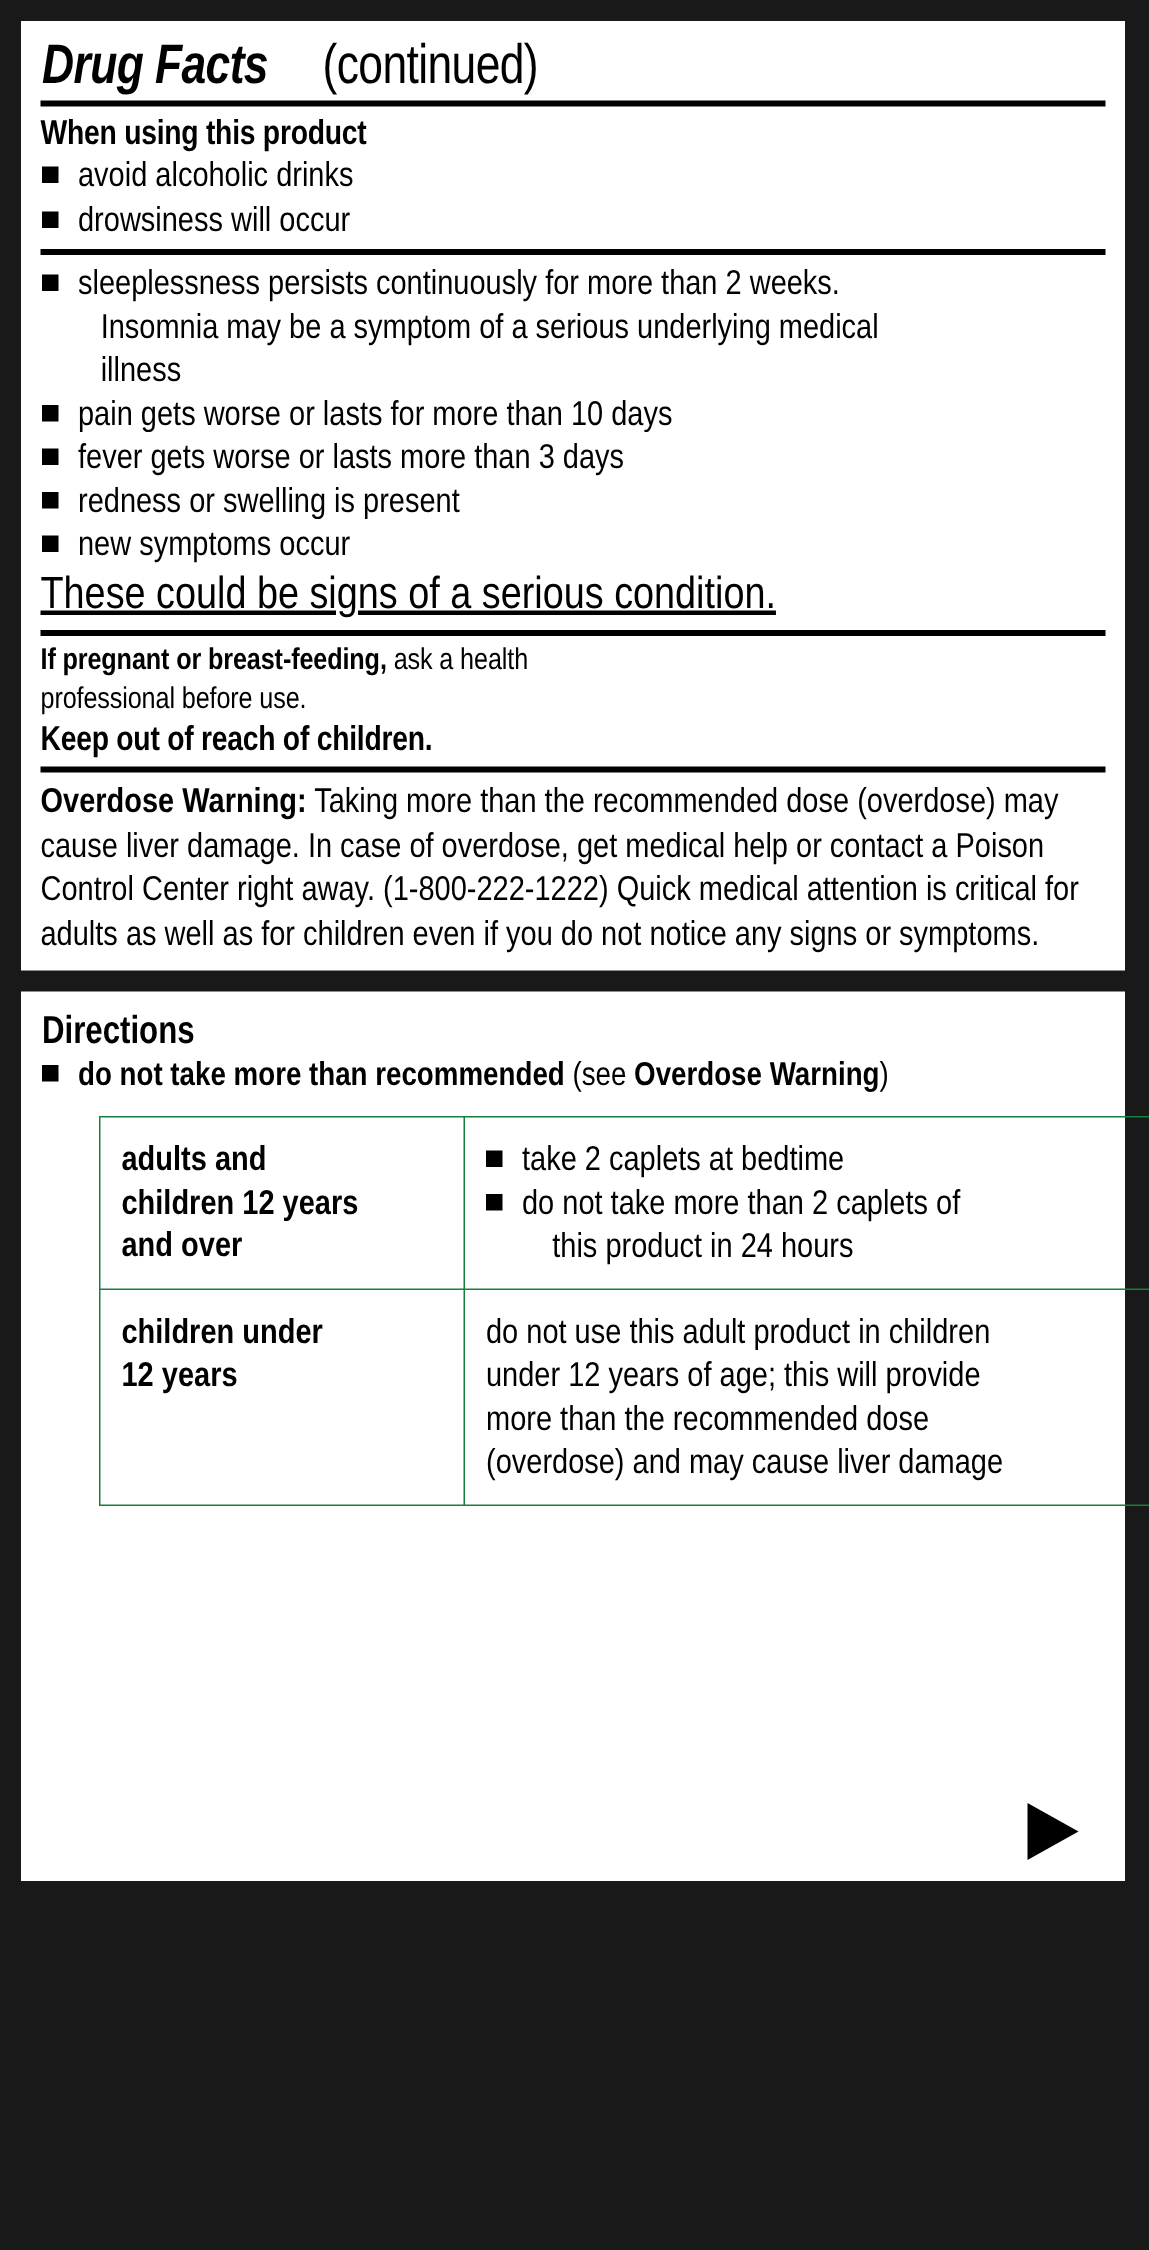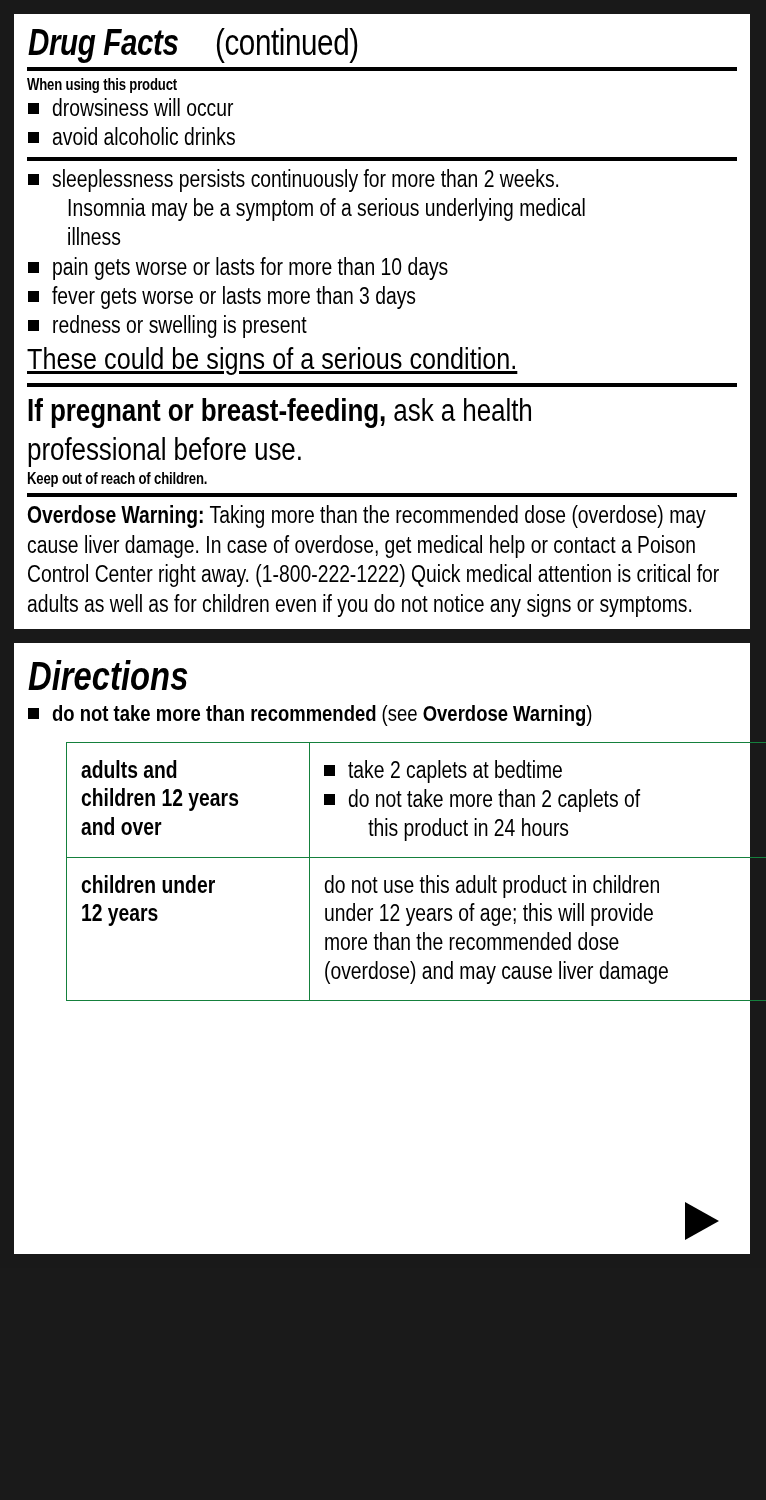--- a/index.html
+++ b/index.html
@@ -73,34 +73,34 @@
     margin: 3px 0 4px 0;
   }
   .rule-mid {
     height: 4px;
     background: #000;
     margin: 5px 0 4px 0;
   }
 
   .sec-head {
     font-weight: bold;
-    font-size: 16px;
+    font-size: 23px;
     line-height: 1.20;
     letter-spacing: -0.2px;
     white-space: nowrap;
   }
   .sec-head > span {
     display: inline-block;
     transform: scaleX(0.82);
     transform-origin: left center;
   }
 
   
   .body-line {
-    font-size: 31px;
+    font-size: 20px;
     line-height: 1.265;
     letter-spacing: -0.1px;
   }
   .squeeze {
     display: block;
     transform: scaleX(0.84);
     transform-origin: left top;
     width: 119.05%;
   }
 
@@ -140,24 +140,23 @@
   .b { font-weight: bold; }
 
   
   .od-block {
     font-size: 23px;
     line-height: 1.28;
   }
 
   
   .dir-title {
-    font-size: 41px;
+    font-size: 26px;
     line-height: 1.05;
     font-weight: bold;
-    font-style: italic;
     margin: 4px 0 2px 1px;
     white-space: nowrap;
   }
   .dir-title > span {
     display: inline-block;
     transform: scaleX(0.80);
     transform-origin: left center;
   }
 
   .dir-bullet {
@@ -272,25 +271,25 @@
     </div>
 
     <div class="rule-heavy"></div>
 
     <div class="sec-head">
       <span>When using this product</span>
     </div>
     <ul class="bullets">
       <li>
         <span class="bsq"></span>
+        <span class="btxt">avoid alcoholic drinks</span>
+      </li>
+      <li>
+        <span class="bsq"></span>
         <span class="btxt">drowsiness will occur</span>
-      </li>
-      <li>
-        <span class="bsq"></span>
-        <span class="btxt">avoid alcoholic drinks</span>
       </li>
     </ul>
 
     <div class="rule-mid"></div>
 
     <ul class="bullets">
       <li class="hang">
         <span class="bsq"></span>
         <span class="btxt"><span>sleeplessness persists continuously for more than 2 weeks.</span><span class="cont">Insomnia may be a symptom of a serious underlying medical</span><span class="cont">illness</span></span>
       </li>
@@ -298,20 +297,24 @@
         <span class="bsq"></span>
         <span class="btxt">pain gets worse or lasts for more than 10 days</span>
       </li>
       <li>
         <span class="bsq"></span>
         <span class="btxt">fever gets worse or lasts more than 3 days</span>
       </li>
       <li>
         <span class="bsq"></span>
         <span class="btxt">redness or swelling is present</span>
+      </li>
+      <li>
+        <span class="bsq"></span>
+        <span class="btxt">new symptoms occur</span>
       </li>
     </ul>
     <div class="plain-after">
       <span class="squeeze">These could be signs of a serious condition.</span>
     </div>
 
     <div class="rule-mid"></div>
 
     <div class="body-line">
       <span class="squeeze"><span class="b">If pregnant or breast-feeding,</span><span> ask a health</span></span>

